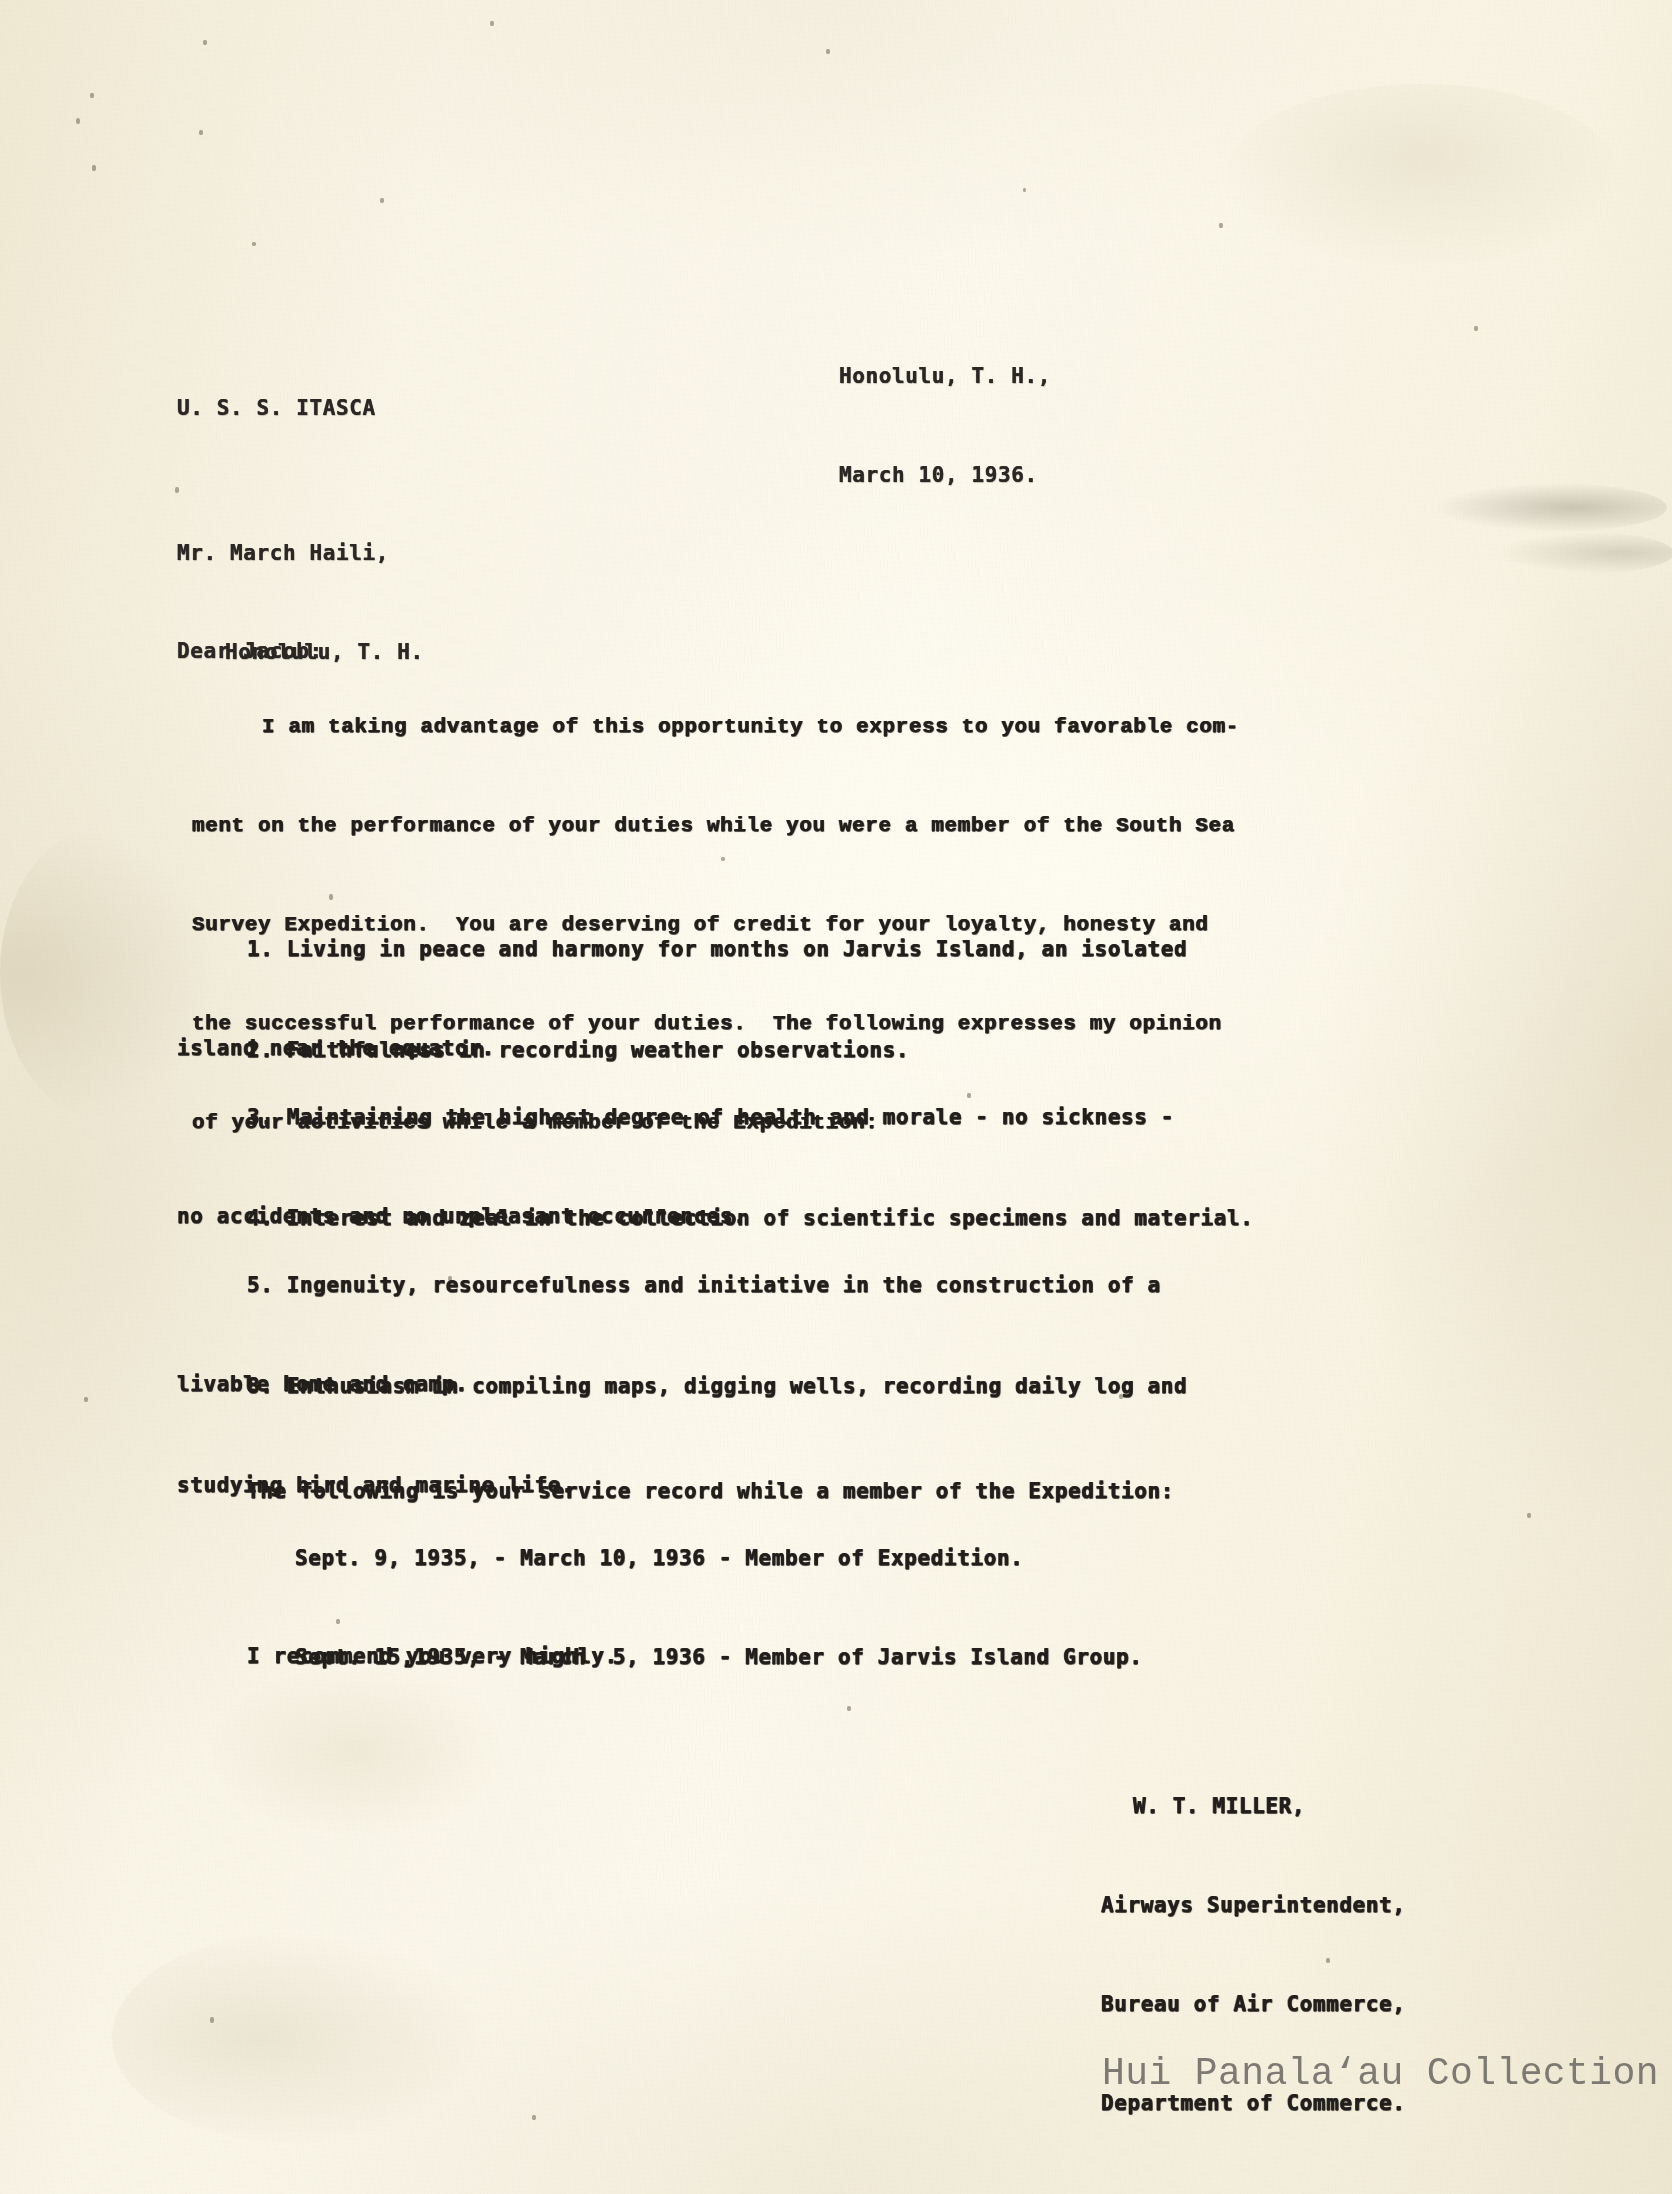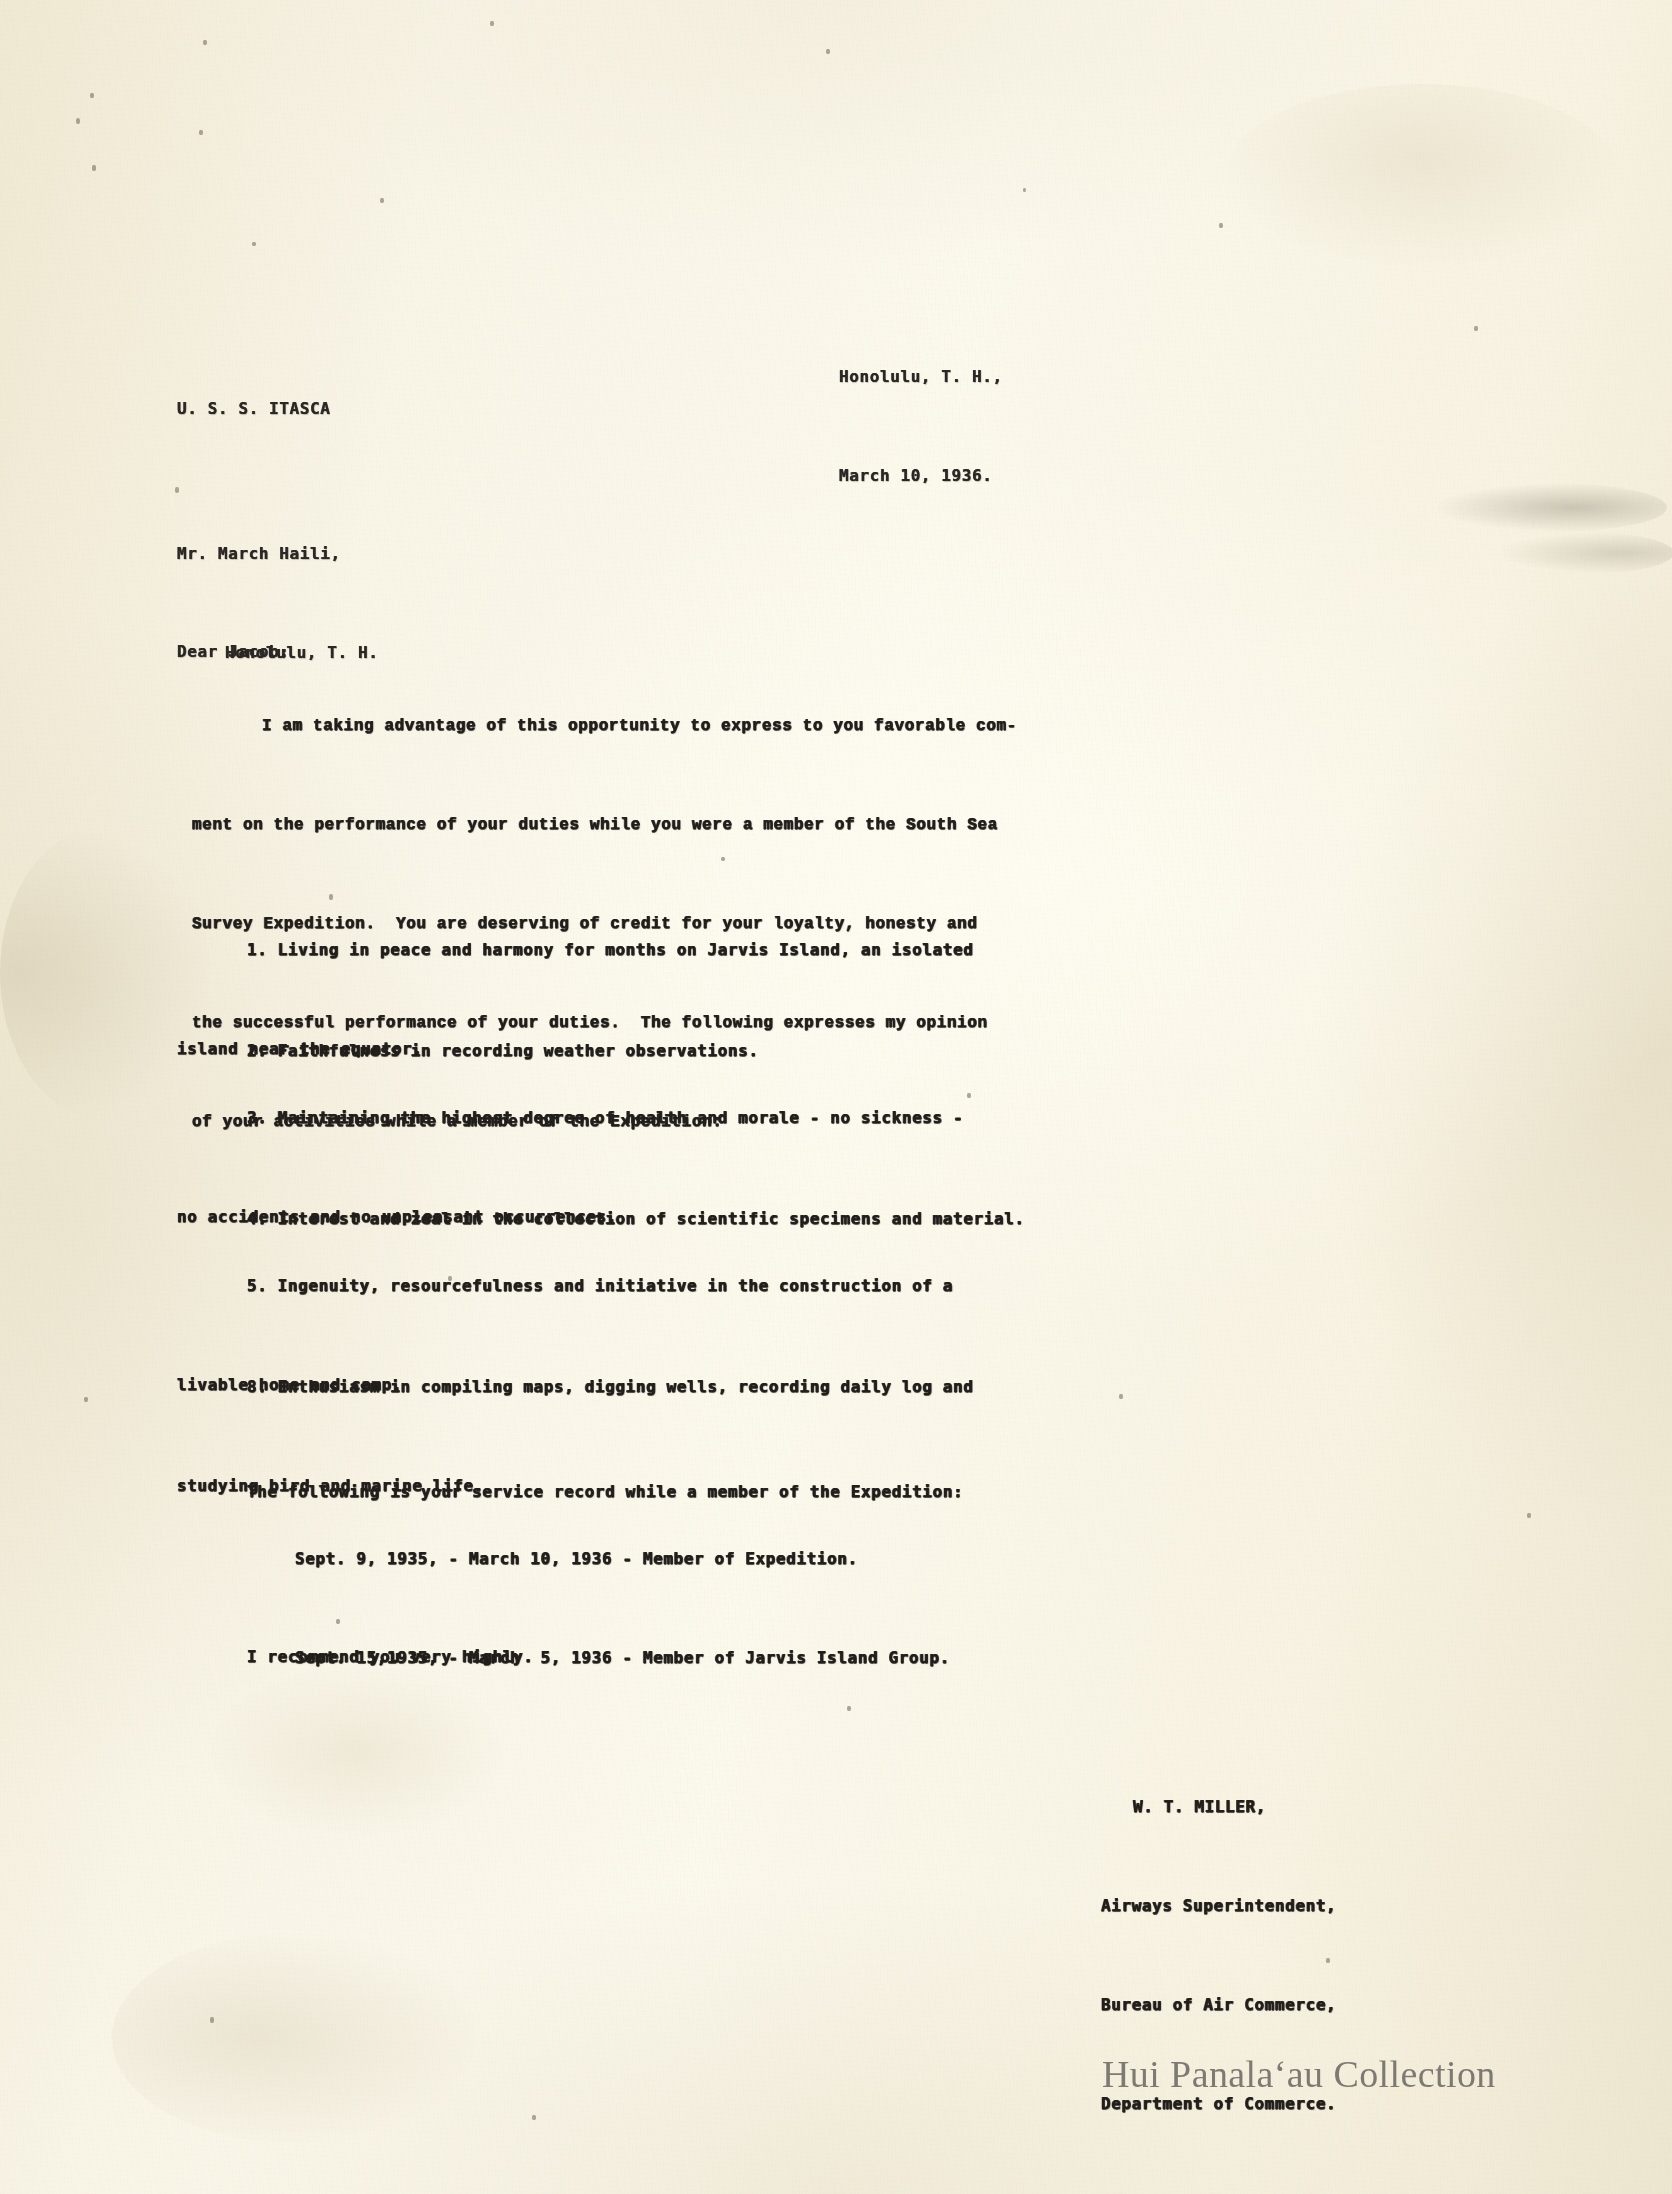--- a/index.html
+++ b/index.html
@@ -41,21 +41,21 @@
   
   .blotch { position: absolute; pointer-events: none; border-radius: 50%; }
 
   .speck { position: absolute; pointer-events: none; background: #6e6450; border-radius: 40%; opacity: .55; }
 
   
   .typed {
     position: absolute;
     color: #2a2724;
     font-weight: bold;
-    font-size: 16px;
+    font-size: 21px;
     line-height: 33px;
     letter-spacing: 0.6px;
     white-space: pre;
     text-shadow:
        0.4px 0 0 rgba(42,39,36,0.55),
       -0.4px 0 0 rgba(42,39,36,0.35),
        0 0.4px 0 rgba(42,39,36,0.45),
        0.6px 0.6px 0.8px rgba(60,55,48,0.30);
   }
 
@@ -67,21 +67,21 @@
        0 0.6px 0 rgba(33,30,27,0.65),
        0.8px 0.8px 1px rgba(50,45,40,0.4);
   }
 
   .blk { position: absolute; }
   .blk .ln { display: block; white-space: pre; }
 
   
   .watermark {
     position: absolute;
-    font-family: Liberation Serif, serif;
+    font-family: Liberation Mono, monospace;
     font-weight: 400;
     color: #7c7a73;
     letter-spacing: 0.4px;
     white-space: nowrap;
   }
 </style>
 </head>
 <body>
 
 <div class="page">

